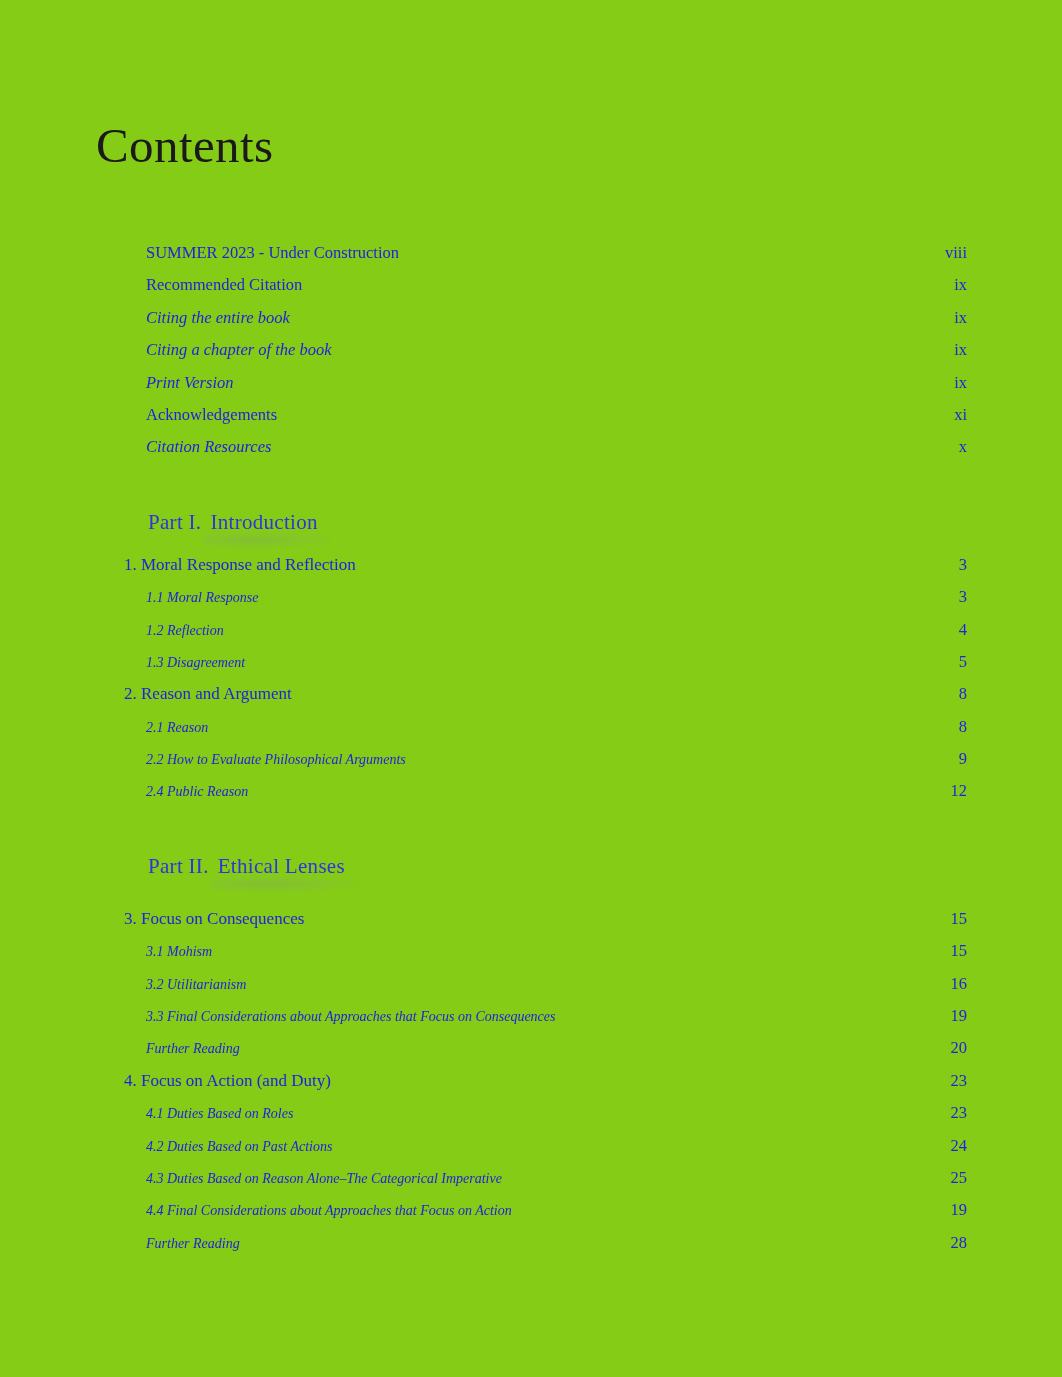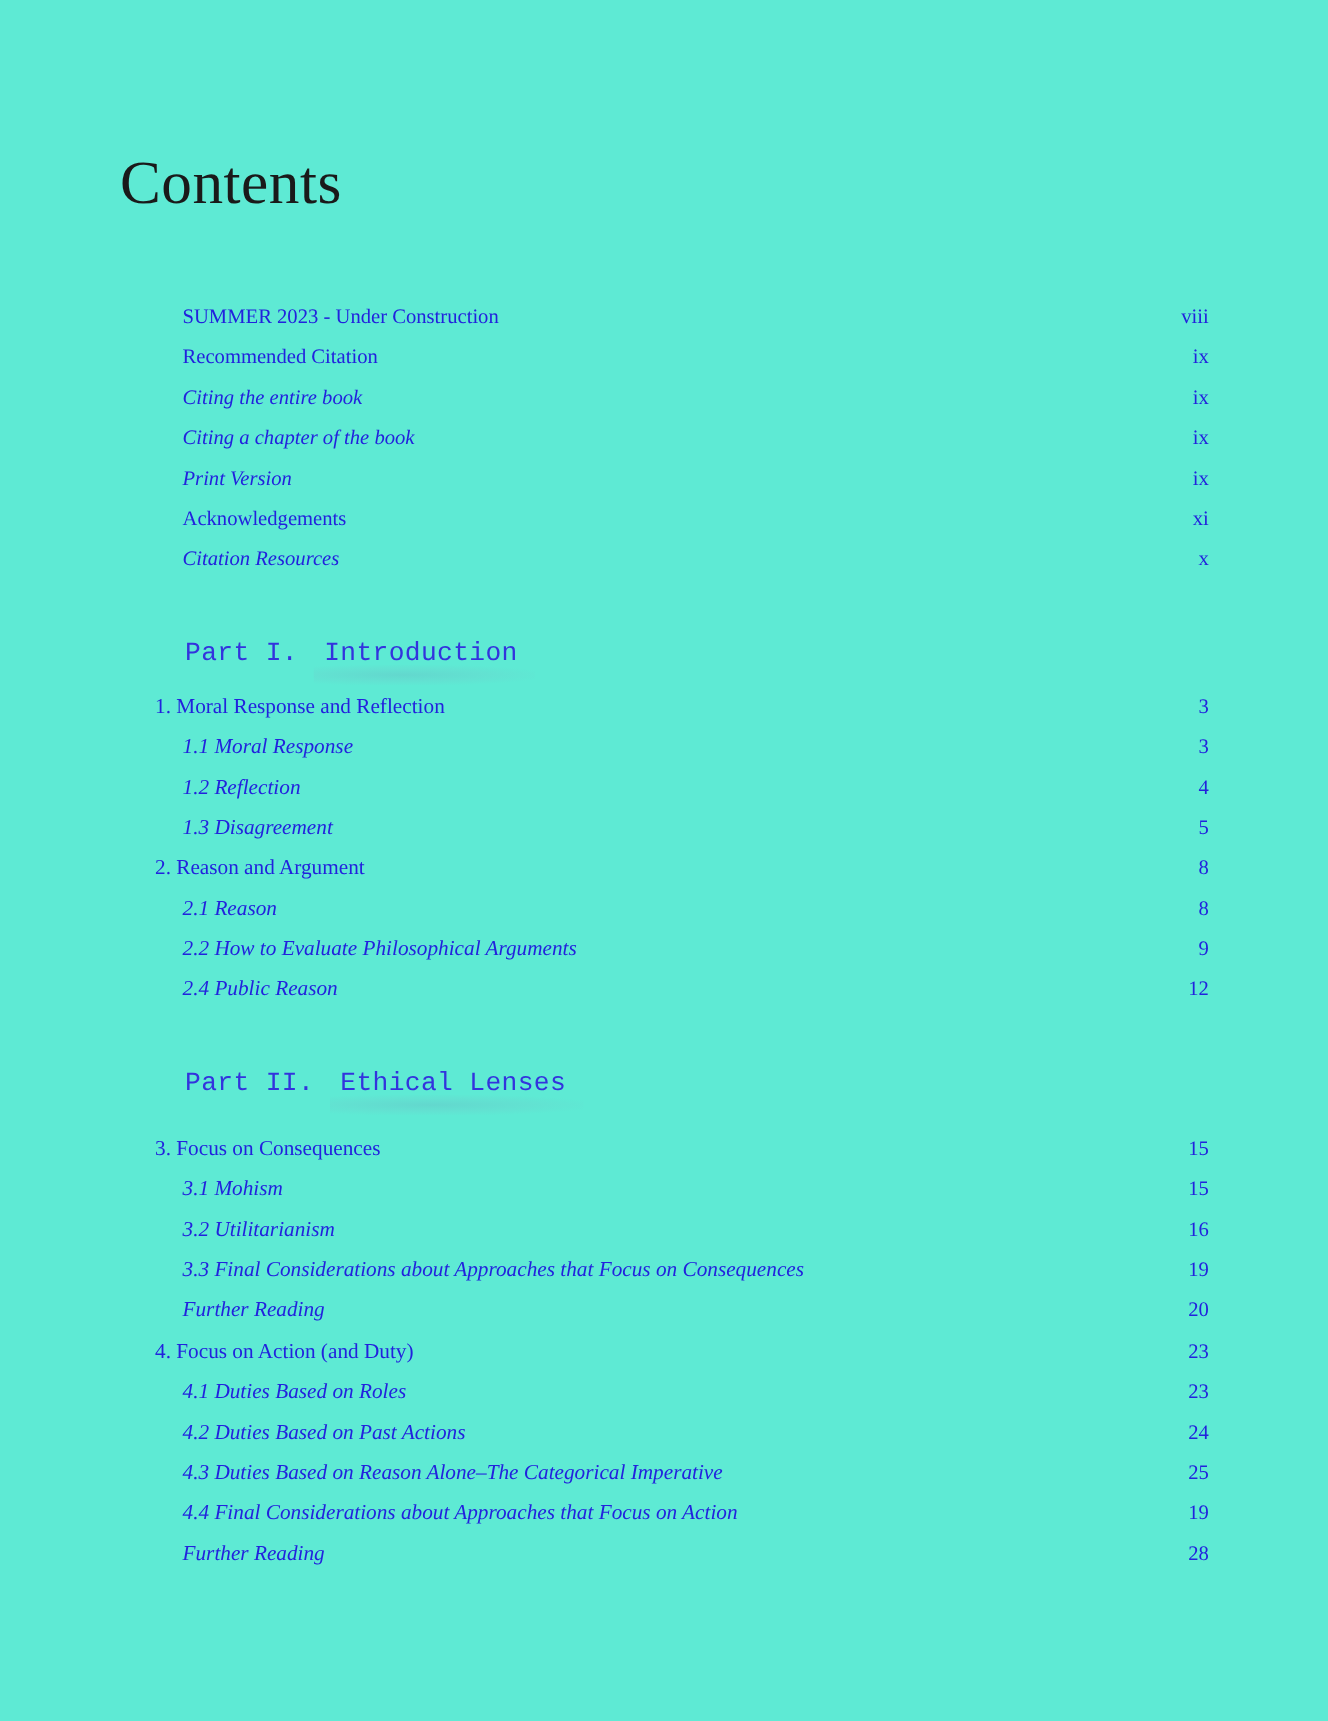--- a/index.html
+++ b/index.html
@@ -13,21 +13,21 @@
     height: 1377px;
     position: relative;
     overflow: hidden;
     font-family: "Liberation Serif", "DejaVu Serif", serif;
     -webkit-font-smoothing: antialiased;
   }
 
   .page {
     position: absolute;
     inset: 0;
-    background: #5eead4;
+    background: #84cc16;
     padding-left: 45px;
   }
 
   
   .page-title {
     position: absolute;
     left: 96px;
     top: 86px;
     font-size: 49px;
     line-height: 1.12;
@@ -74,36 +74,35 @@
   
   .lvl-front  { padding-left: 146px; }
   .lvl-chap   { padding-left: 124px; }
   .lvl-sec    { padding-left: 146px; }
 
   
   .upright { font-style: normal; }
   .italic  { font-style: italic; }
 
   .toc-entry.chap .lbl { font-size: 17px; }
-  .toc-entry.sec  .lbl { font-size: 17px; }
+  .toc-entry.sec  .lbl { font-size: 14px; }
 
   
   .part-heading {
     position: relative;
     height: 59px;
     padding-left: 148px;
     color: #3333dd;
     font-size: 21px;
     letter-spacing: 0.3px;
     display: flex;
     align-items: flex-end;
     padding-bottom: 14px;
     box-sizing: border-box;
-    font-family: Liberation Mono, monospace;
-    gap: 12px;
+    font-family: Liberation Serif, serif;
   }
   .part-heading .part-label {
     white-space: nowrap;
   }
   .part-heading .part-name {
     white-space: nowrap;
     margin-left: 9px;
     position: relative;
   }
   

